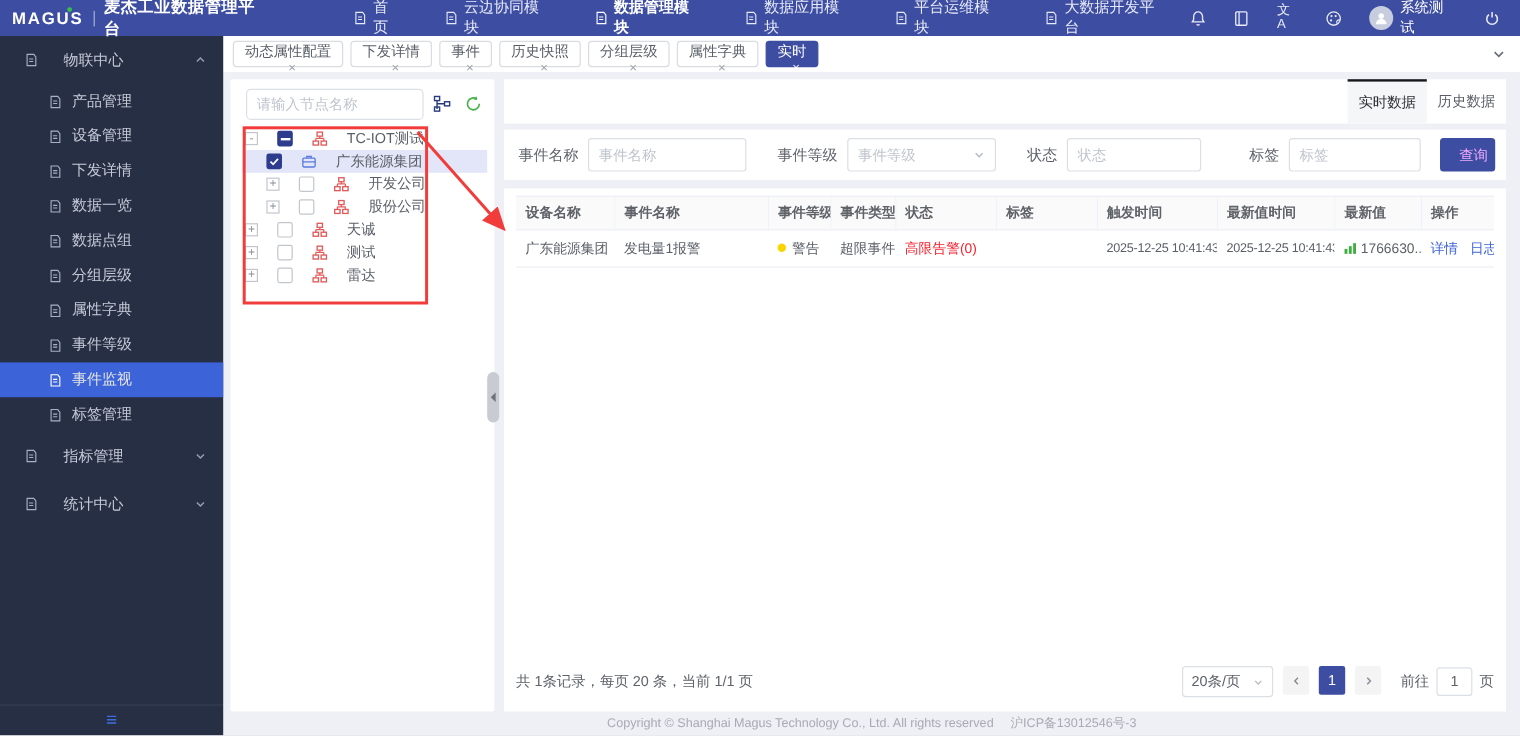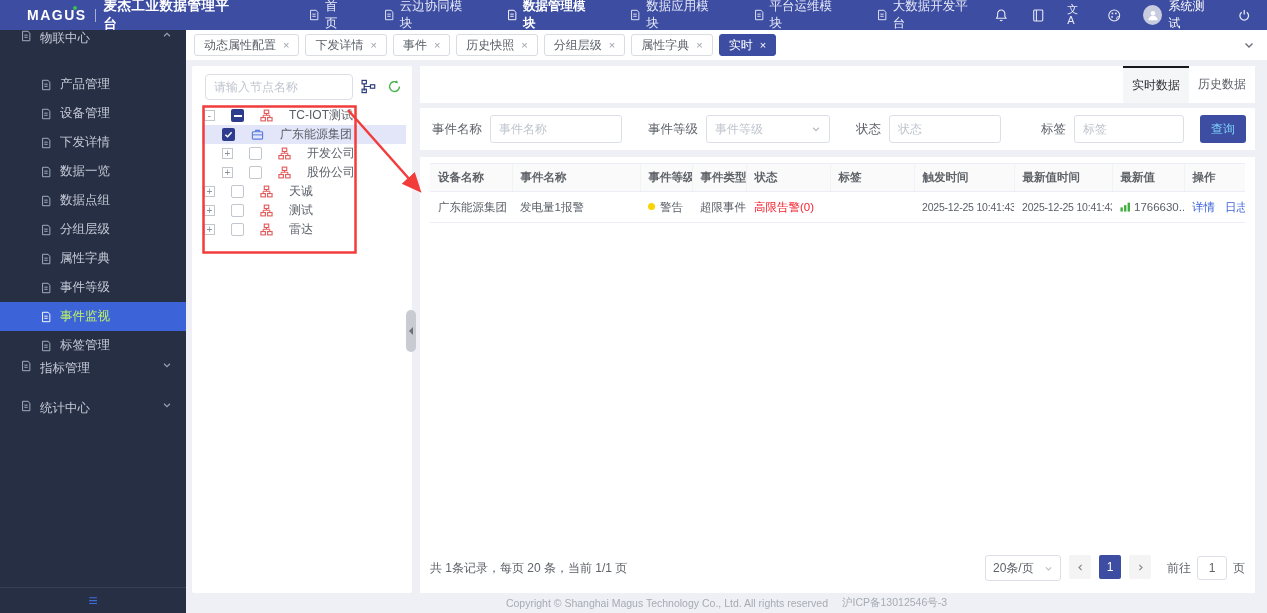--- a/index.html
+++ b/index.html
@@ -3,59 +3,59 @@
 <meta charset="utf-8">
 <style>
   html,body{margin:0;padding:0;background:#dfe2e8;}
   *{box-sizing:border-box;}
   .app{position:relative;width:1267px;height:613px;overflow:hidden;
        font-family:"Liberation Sans","DejaVu Sans",sans-serif;
        background:var(--contentBg,#eef0f5);}
 
   
   .topnav{position:absolute;top:0;left:0;right:0;height:30px;background:var(--nav,#3d4da1);
-          display:flex;align-items:center;color:#fff;z-index:5;padding-left:17px;}
+          display:flex;align-items:center;color:#fff;z-index:5;}
   .brand{display:flex;align-items:center;padding-left:10px;}
   .logo{font-weight:bold;font-size:14px;letter-spacing:1.5px;position:relative;}
   .logo::after{content:"";position:absolute;top:-1px;right:10px;width:4px;height:4px;border-radius:50%;background:#35c24d;}
   .brand-sep{width:1px;height:13px;background:rgba(255,255,255,.55);margin:0 8px;}
   .brand-name{font-size:13.5px;font-weight:bold;letter-spacing:.5px;}
   .menu{display:flex;margin-left:52px;}
   .menu-item{display:flex;align-items:center;gap:5px;padding:0 17px;height:30px;font-size:12.5px;color:#e7eaf8;cursor:pointer;}
   .menu-item.active{font-weight:bold;color:#fff;}
   .i-doc{width:12px;height:12px;flex:none;}
   .nav-right{margin-left:auto;display:flex;align-items:center;gap:22px;padding-right:16px;}
   .nav-ic{width:15px;height:15px;color:#e8eaf5;cursor:pointer;}
   .translate-ic{font-size:11px;color:#e8eaf5;cursor:pointer;line-height:1;}
   .translate-ic::before{content:"文A";}
   .user{display:flex;align-items:center;gap:6px;font-size:12px;cursor:pointer;}
   .avatar{width:20px;height:20px;border-radius:50%;background:#c7cddf;display:flex;align-items:center;justify-content:center;overflow:hidden;}
   .avatar svg{width:14px;height:14px;}
 
   
   .sidebar{position:absolute;top:30px;left:0;width:186px;bottom:0;background:var(--sidebar,#272f45);
            color:#c6cad6;font-size:12.5px;z-index:4;}
-  .side-group{display:flex;align-items:flex-start;height:40px;padding:0 14px 0 20px;gap:8px;cursor:pointer;}
+  .side-group{display:flex;align-items:center;height:40px;padding:0 14px 0 20px;gap:21px;cursor:pointer;}
   .side-item{display:flex;align-items:center;height:29px;padding-left:40px;gap:8px;cursor:pointer;}
-  .side-item.active{background:var(--sidebarActive,#3c63d8);color:#bef264;}
+  .side-item.active{background:var(--sidebarActive,#3c63d8);color:#e5e5e5;}
   .side-ic{width:12px;height:12px;color:#aab1c5;flex:none;}
   .side-item.active .side-ic{color:#fff;}
   .chev{width:10px;height:10px;color:#9aa0b4;flex:none;}
   .chev.up{transform:rotate(180deg);}
   .grow{margin-left:auto;}
   .side-foot{position:absolute;bottom:0;left:0;right:0;height:26px;border-top:1px solid rgba(255,255,255,.08);
              display:flex;align-items:center;justify-content:center;cursor:pointer;}
   .fold-ic{color:#3f6bdc;font-size:16px;line-height:1;}
   .fold-ic::before{content:"≡";}
 
   
   .tabbar{position:absolute;top:30px;left:186px;right:0;height:30px;background:#fff;display:flex;
           align-items:center;gap:6px;padding-left:8px;z-index:3;}
   .chip{display:inline-flex;align-items:center;height:22px;padding:0 9px;border:1px solid #d9dce1;border-radius:3px;
-        font-size:12px;color:#595e66;background:#fff;cursor:pointer;white-space:nowrap;}
+        font-size:12px;color:#595e66;background:#fff;cursor:pointer;white-space:nowrap;flex-direction:column;}
   .chip .x{margin-left:7px;font-size:11px;color:#9ba1ab;line-height:1;}
   .chip .x::before{content:"×";}
   .chip.active{background:var(--accent,#3d4da1);border-color:var(--accent,#3d4da1);color:#fff;}
   .chip.active .x{color:#fff;}
   .tabbar-chev{position:absolute;right:12px;top:9px;width:12px;height:12px;color:#6a6f78;cursor:pointer;}
 
   
   .content{position:absolute;top:60px;left:186px;right:0;bottom:0;background:var(--contentBg,#eef0f5);}
 
   
@@ -92,22 +92,22 @@
   .dtab.active{background:#f5f6f8;border-top:2px solid #17181c;color:#2c2f33;}
 
   .block-filter{position:absolute;left:234px;top:48px;right:12px;height:42px;background:#fff;display:flex;
                 align-items:center;font-size:12.5px;color:#5e6269;padding-left:12px;}
   .f-label{margin-right:8px;white-space:nowrap;}
   .f-input{height:28px;border:1px solid #dcdfe6;border-radius:3px;padding:0 8px;font-size:12px;outline:none;
            color:#333;font-family:inherit;}
   .f-select{height:28px;border:1px solid #dcdfe6;border-radius:3px;display:flex;align-items:center;
             justify-content:space-between;padding:0 8px;color:#bfc4cd;font-size:12px;cursor:pointer;}
   .f-gap{width:26px;flex:none;}
-  .btn-query{width:46px;height:28px;background:var(--accent,#3d4da1);color:#7dd3fc;border:none;border-radius:3px;
-             font-size:12px;cursor:pointer;margin-left:16px;font-family:inherit;}
+  .btn-query{width:46px;height:28px;background:var(--accent,#3d4da1);color:#f0abfc;border:none;border-radius:3px;
+             font-size:12px;cursor:pointer;margin-left:16px;font-family:inherit;text-align:right;}
 
   .block-table{position:absolute;left:234px;top:97px;right:12px;bottom:20px;background:#fff;}
   .table-wrap{position:absolute;left:10px;right:10px;top:6px;}
   table{width:100%;border-collapse:collapse;table-layout:fixed;font-size:11.5px;color:#5b6068;}
   th{background:#fafafa;border-top:1px solid #ebeef5;border-bottom:1px solid #ebeef5;border-right:1px solid #f0f2f7;
      height:28px;text-align:left;padding:0 8px;font-weight:bold;color:#5f6368;font-size:11.5px;white-space:nowrap;overflow:hidden;}
   th:last-child{border-right:none;}
   td{height:31px;padding:0 8px;border-bottom:1px solid #ebeef5;white-space:nowrap;overflow:hidden;}
   .dot{display:inline-block;width:7px;height:7px;border-radius:50%;background:var(--warnDot,#fad400);
        margin-right:5px;vertical-align:1px;}

